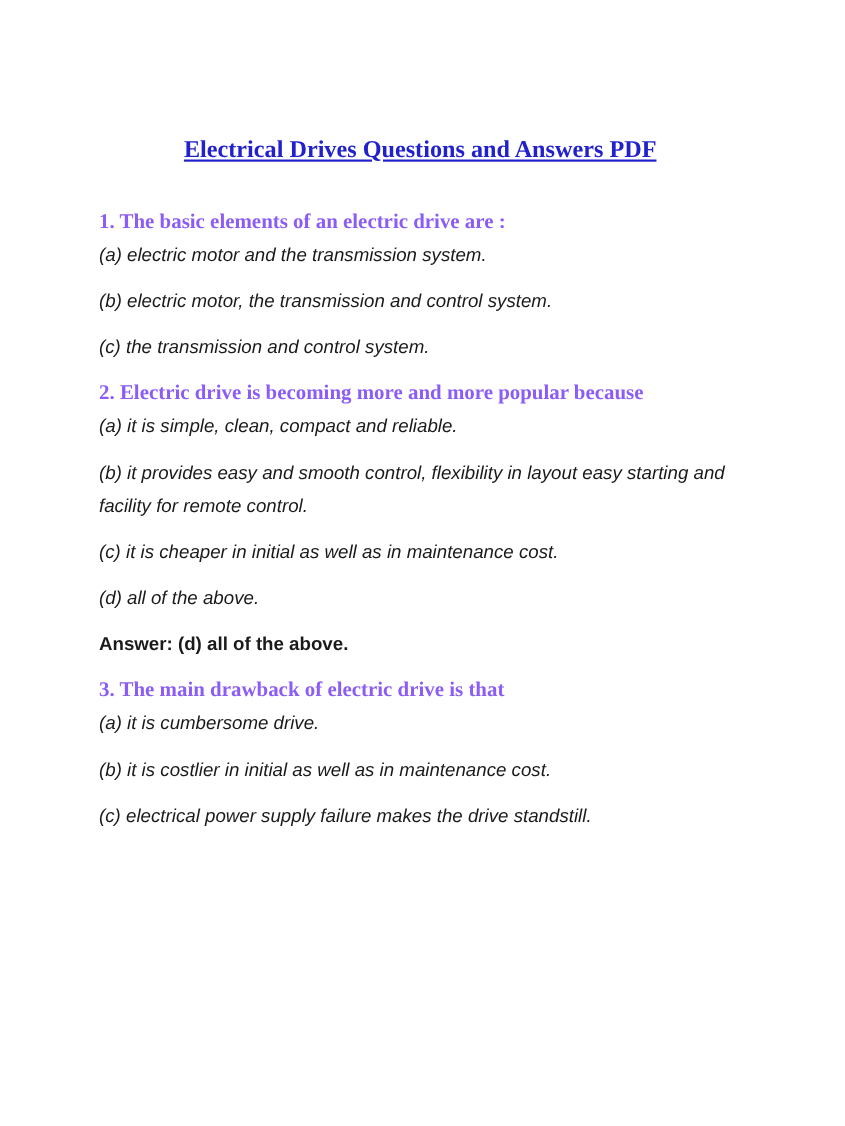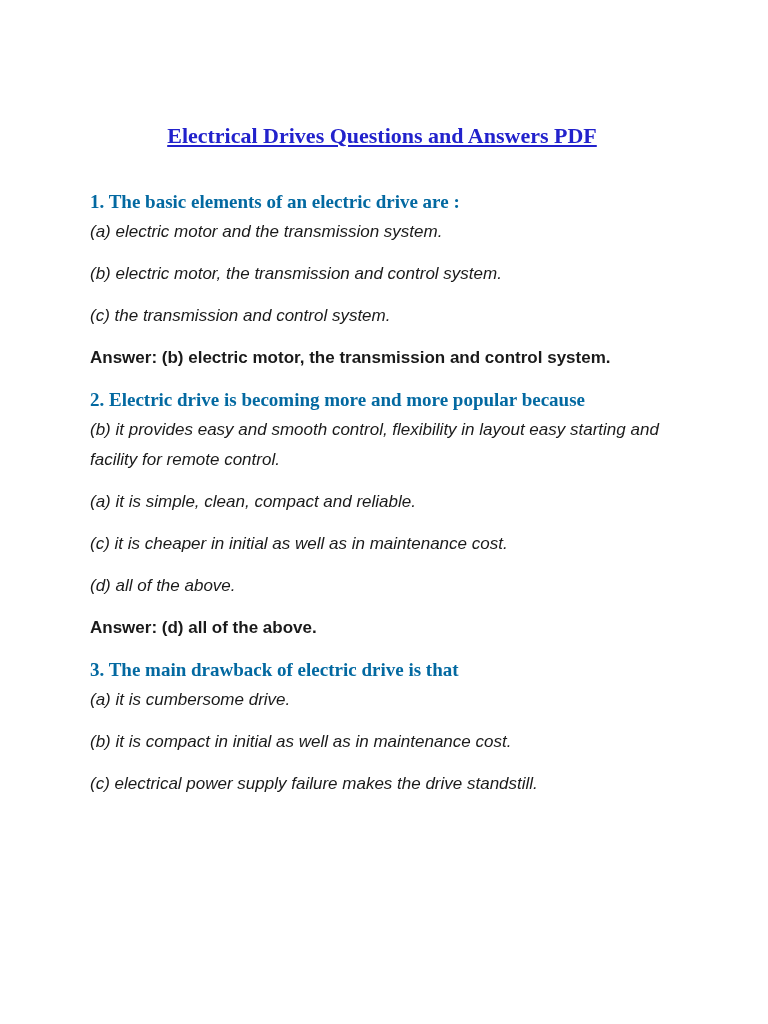--- a/index.html
+++ b/index.html
@@ -32,21 +32,21 @@
   .question-section {
     margin: 0;
   }
   .question-section + .question-section {
   }
   .q-heading {
     margin: 0;
     font-family: "Liberation Serif", "DejaVu Serif", serif;
     font-size: 19px;
     font-weight: bold;
-    color: #0369a1;
+    color: #8b5cf6;
     line-height: 30px;
   }
   .q-option {
     margin: 0 0 12px 0;
     font-family: "Liberation Sans", "DejaVu Sans", sans-serif;
     font-size: 17px;
     color: #1a1a1a;
     line-height: 30px;
     font-style: italic;
   }
@@ -64,32 +64,31 @@
 
 <div class="page">
 
   <h1 class="doc-title"><a>Electrical Drives Questions and Answers PDF</a></h1>
 
   <section class="question-section">
     <h2 class="q-heading">1. The basic elements of an electric drive are :</h2>
     <p class="q-option">(a) electric motor and the transmission system.</p>
     <p class="q-option">(b) electric motor, the transmission and control system.</p>
     <p class="q-option">(c) the transmission and control system.</p>
-    <p class="q-answer">Answer: (b) electric motor, the transmission and control system.</p>
   </section>
 
   <section class="question-section">
     <h2 class="q-heading">2. Electric drive is becoming more and more popular because</h2>
+    <p class="q-option">(a) it is simple, clean, compact and reliable.</p>
     <p class="q-option">(b) it provides easy and smooth control, flexibility in layout easy starting and facility for remote control.</p>
-    <p class="q-option">(a) it is simple, clean, compact and reliable.</p>
     <p class="q-option">(c) it is cheaper in initial as well as in maintenance cost.</p>
     <p class="q-option">(d) all of the above.</p>
     <p class="q-answer">Answer: (d) all of the above.</p>
   </section>
 
   <section class="question-section">
     <h2 class="q-heading">3. The main drawback of electric drive is that</h2>
     <p class="q-option">(a) it is cumbersome drive.</p>
-    <p class="q-option">(b) it is compact in initial as well as in maintenance cost.</p>
+    <p class="q-option">(b) it is costlier in initial as well as in maintenance cost.</p>
     <p class="q-option">(c) electrical power supply failure makes the drive standstill.</p>
   </section>
 
 </div>
 
 </body></html>

